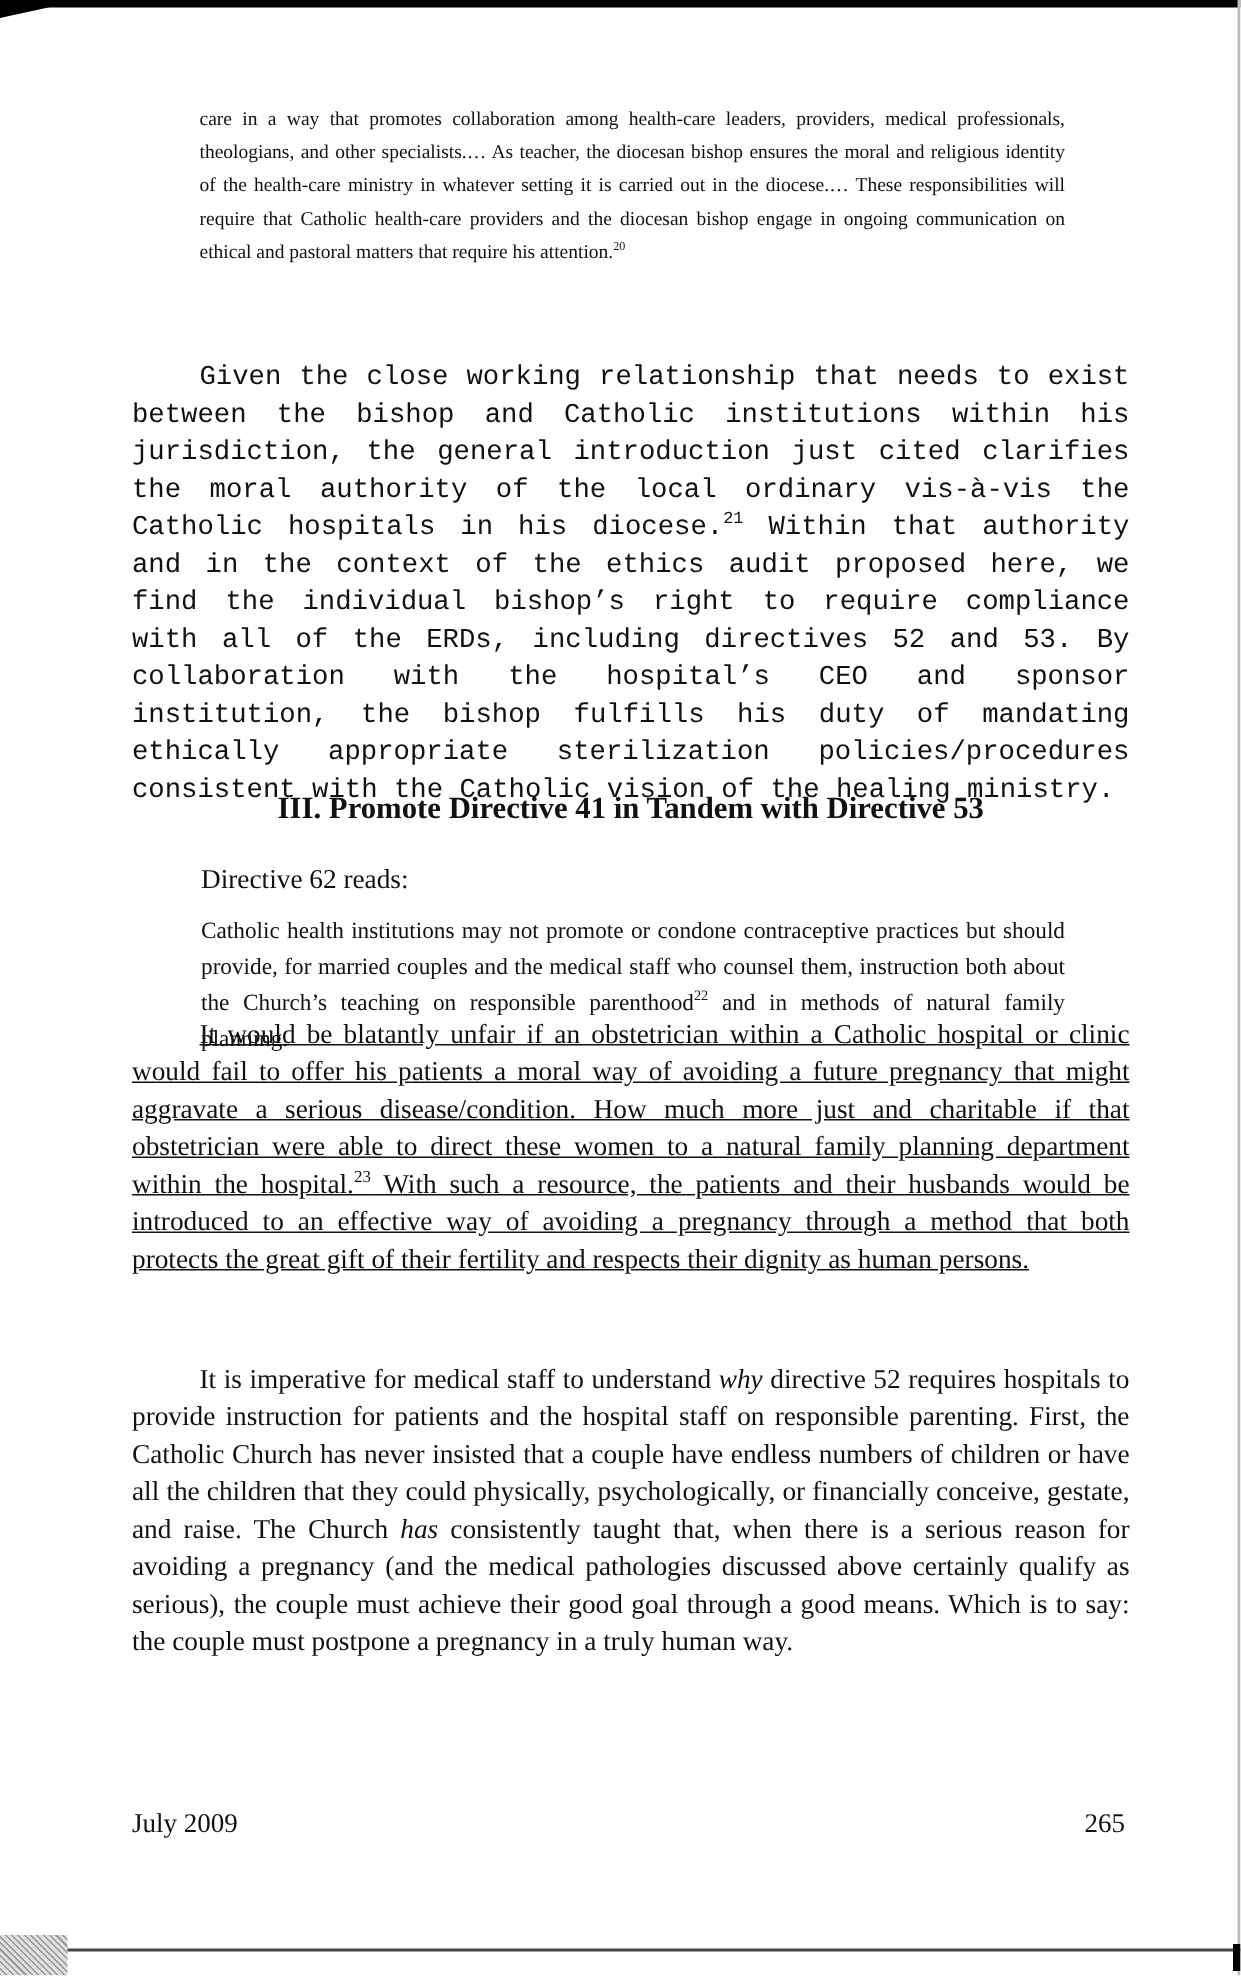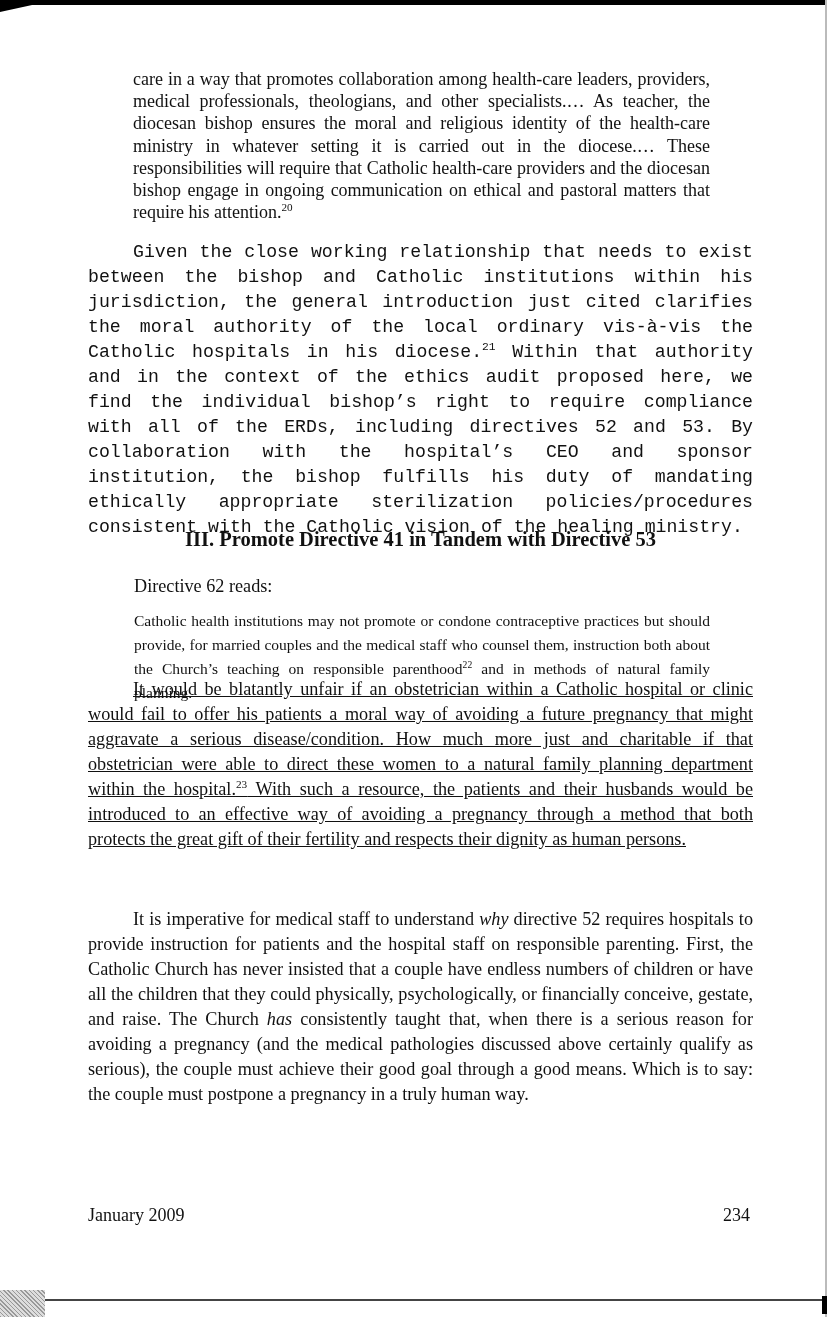--- a/index.html
+++ b/index.html
@@ -8,21 +8,21 @@
   .scan-top { position: absolute; left: 0; top: 0; width: 827px; height: 5px; background: #000; }
   .scan-top-wedge { position: absolute; left: 0; top: 0; width: 0; height: 0;
         border-top: 12px solid #000; border-right: 55px solid transparent; }
   .scan-right { position: absolute; right: 0; top: 0; width: 2px; height: 1317px; background: #bbb; }
   .scan-bottom { position: absolute; left: 0; top: 1299px; width: 827px; height: 2px; background: #444; }
   .scan-bottom-right { position: absolute; right: 0; top: 1296px; width: 5px; height: 18px; background: #000; }
   .scan-bottom-left { position: absolute; left: 0; top: 1290px; width: 45px; height: 27px;
         background: repeating-linear-gradient(45deg,#999 0 1px,#ddd 1px 3px); }
 
   .quote-block { position: absolute; left: 133px; top: 68px; width: 577px;
-        font-size: 18px; line-height: 22.2px; text-align: justify; }
+        font-size: 13px; line-height: 22.2px; text-align: justify; }
   .quote-block p { margin: 0; }
   sup { font-size: 0.62em; vertical-align: super; line-height: 0; }
 
   .body { position: absolute; left: 88px; width: 665px; font-size: 18.2px; line-height: 25px;
         text-align: justify; }
   .body p { margin: 0; text-indent: 45px; }
   .p1 { top: 240px; font-family: Liberation Mono, monospace; }
   .heading { position: absolute; left: 88px; width: 665px; top: 526px; text-align: center;
         font-weight: bold; font-size: 20.5px; line-height: 26px; }
   .lead { position: absolute; left: 134px; top: 574px; font-size: 18.2px; line-height: 25px; }
@@ -63,14 +63,14 @@
 </div>
 
 <div class="body p2">
   <p><span>It would be blatantly unfair if an obstetrician within a Catholic hospital or clinic would fail to offer his patients a moral way of avoiding a future pregnancy that might aggravate a serious disease/condition. How much more just and charitable if that obstetrician were able to direct these women to a natural family planning department within the hospital.</span><sup>23</sup><span> With such a resource, the patients and their husbands would be introduced to an effective way of avoiding a pregnancy through a method that both protects the great gift of their fertility and respects their dignity as human persons.</span></p>
 </div>
 
 <div class="body p3">
   <p><span>It is imperative for medical staff to understand </span><em>why</em><span> directive 52 requires hospitals to provide instruction for patients and the hospital staff on responsible parenting. First, the Catholic Church has never insisted that a couple have endless numbers of children or have all the children that they could physically, psychologically, or financially conceive, gestate, and raise. The Church </span><em>has</em><span> consistently taught that, when there is a serious reason for avoiding a pregnancy (and the medical pathologies discussed above certainly qualify as serious), the couple must achieve their good goal through a good means. Which is to say: the couple must postpone a pregnancy in a truly human way.</span></p>
 </div>
 
-<div class="footer-left">January 2009</div>
-<div class="footer-right">234</div>
+<div class="footer-left">July 2009</div>
+<div class="footer-right">265</div>
 
 </body></html>

